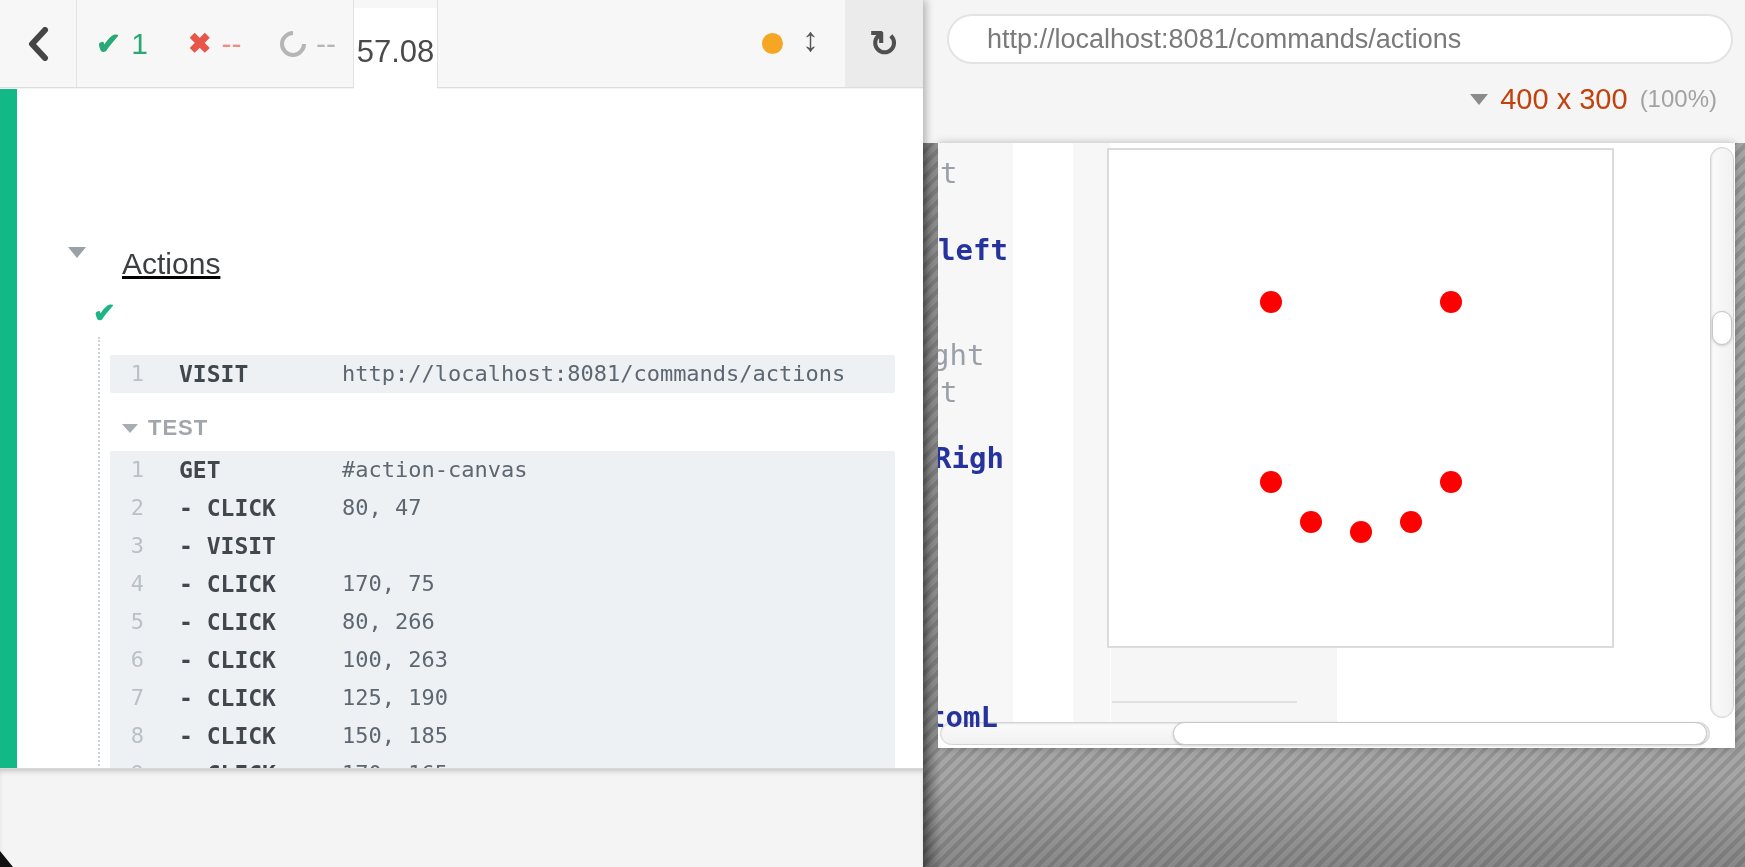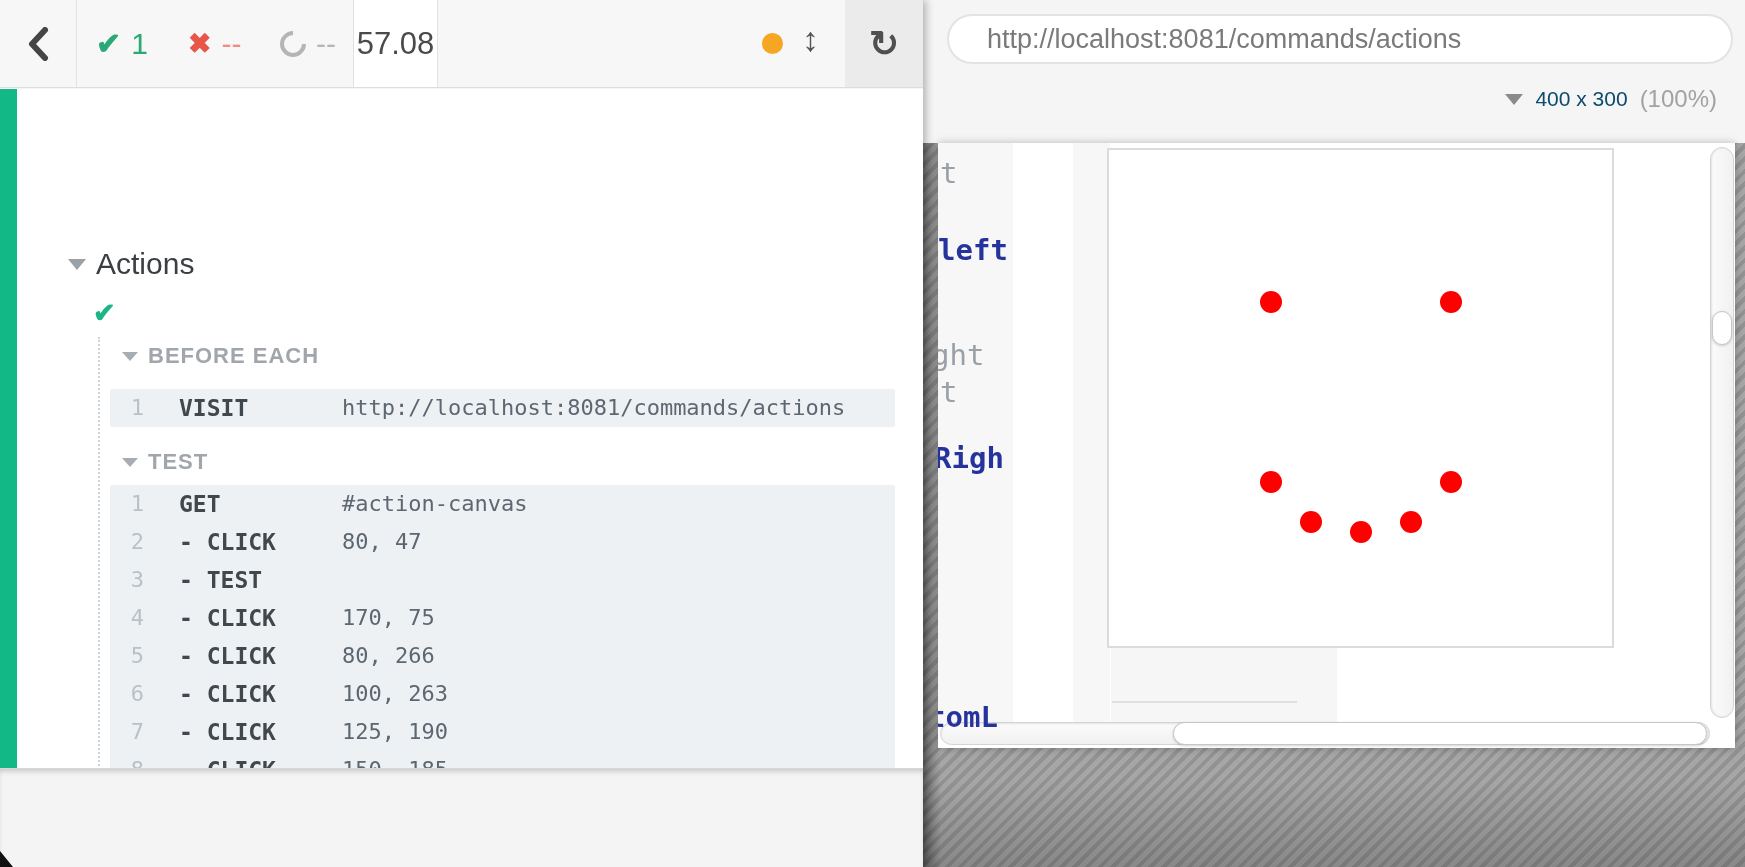--- a/index.html
+++ b/index.html
@@ -12,39 +12,39 @@
                 box-shadow:3px 0 8px rgba(0,0,0,.28); z-index:3; }
   #runner-header { left:0; top:0; width:923px; height:88px; background:#f7f7f7;
                    border-bottom:1px solid #ddd; }
   .hsep { top:0; width:1px; height:87px; background:#e2e2e2; }
   #back-btn { left:14px; top:22px; width:48px; height:44px; display:flex; align-items:center; justify-content:center; cursor:pointer; }
   .stat { top:0; height:87px; display:flex; align-items:center; gap:10px; }
   .stat-num { font-size:30px; }
   .check-glyph { font-size:30px; color:#2aa876; font-weight:bold; }
   .x-glyph { font-size:28px; color:#e8564a; font-weight:bold; }
   .ring { width:26px; height:26px; border:4px solid #b5b5b5; border-radius:50%; border-top-color:transparent; transform:rotate(45deg); }
-  #time-box { left:354px; top:0; width:83px; height:87px; background:#ffffff;
+  #time-box { left:354px; top:8px; width:83px; height:87px; background:#ffffff;
               display:flex; align-items:center; justify-content:center;
               font-size:31px; color:#4a4a4a; }
   #orange-dot { left:762px; top:33px; width:21px; height:21px; border-radius:50%; background:#f5a623; }
   #updown { left:802px; top:20px; font-size:34px; color:#555; font-weight:bold; }
   #refresh-box { left:845px; top:0; width:78px; height:87px; background:#ebebeb;
                  display:flex; align-items:center; justify-content:center; cursor:pointer; }
   #refresh-box span { font-size:36px; color:#4f4f4f; font-weight:bold; }
 
   #log-area { left:0; top:89px; width:923px; height:679px; background:#ffffff; }
   #green-bar { left:0; top:0; width:17px; height:679px; background:#12b886; }
 
   .tri-down { width:0; height:0; border-left:9px solid transparent; border-right:9px solid transparent;
               border-top:11px solid #9aa2a8; }
   .tri-down.small { border-left-width:8px; border-right-width:8px; border-top-width:9px; border-top-color:#a7adb3; }
 
   .suite-label { font-size:30px; color:#3c3f42; }
   #suite1-row { left:40px; top:101px; display:flex; align-items:center; gap:17px; cursor:pointer; }
-  #suite2-row { left:68px; top:158px; display:flex; align-items:center; gap:10px; cursor:pointer; }
+  #suite2-row { left:68px; top:158px; display:flex; gap:36px; cursor:pointer;text-decoration:underline; }
   #test-row   { left:93px; top:208px; display:flex; align-items:center; gap:13px; cursor:pointer; }
   #test-row .check-glyph { font-size:27px; color:#1db586; }
   #test-title { font-size:27px; color:#6e787f; }
 
   #hooks { left:98px; top:248px; width:800px; height:492px; border-left:2px dotted #ccd4d9; }
   .hook-header { display:flex; align-items:center; gap:10px; margin-left:22px; cursor:pointer; height:30px; }
   .hook-label { font-size:22px; font-weight:600; letter-spacing:1px; color:#a0a6ac; }
   .cmd-block { margin-left:10px; width:785px; background:#eef1f4; border-radius:2px; }
   .cmd-row { position:relative; height:38px; cursor:pointer; }
   .cmd-num { position:absolute; left:16px; top:0; width:18px; height:38px; line-height:38px; text-align:right;
@@ -65,21 +65,21 @@
 
   
   #right-panel { left:923px; top:0; width:822px; height:867px; }
   #browser-header { left:0; top:0; width:822px; height:143px; background:#f5f5f5; }
   #url-bar { left:24px; top:14px; width:786px; height:50px; background:#fff;
              border:2px solid #e3e3e3; border-radius:26px; display:flex; align-items:center;
              padding-left:38px; font-size:27px; color:#7a7a7a; }
   #size-row { right:28px; top:78px; height:42px; display:flex; align-items:center; gap:12px; cursor:pointer; }
   #size-caret { width:0; height:0; border-left:9px solid transparent; border-right:9px solid transparent;
                 border-top:11px solid #8a8a8a; }
-  #viewport-size { font-size:21px; color:#0c4a6e; }
+  #viewport-size { font-size:29px; color:#c2410c; }
   #viewport-zoom { font-size:24px; color:#a2a2a2; }
 
   #aut-region { left:0; top:143px; width:822px; height:724px;
     background:repeating-linear-gradient(135deg,#a6a6a6 0px,#a6a6a6 5px,#929292 5px,#929292 9px); }
   #aut-region::after { content:""; position:absolute; left:0; top:0; width:100%; height:100%;
     background:linear-gradient(180deg, rgba(0,0,0,0) 88%, rgba(0,0,0,.18) 100%); pointer-events:none; z-index:2; }
   #left-strip-shadow { left:0; top:0; width:18px; height:724px;
     background:linear-gradient(90deg, rgba(0,0,0,.35), rgba(0,0,0,0)); z-index:1; }
 
   #aut-frame { left:15px; top:0; width:797px; height:605px; background:#ffffff; overflow:hidden;
@@ -151,24 +151,20 @@
 
     <div class="abs" id="suite2-row">
       <span class="tri-down"></span>
       <span class="suite-label">Actions</span>
     </div>
     <div class="abs" id="test-row">
       <span class="check-glyph">✔</span>
     </div>
 
     <div class="abs" id="hooks">
-        <div class="hook-header" id="hook1-header">
-          <span class="tri-down small"></span>
-          <span class="hook-label">BEFORE EACH</span>
-        </div>
         <div class="cmd-block" id="visit-block">
           <div class="cmd-row">
             <span class="cmd-num">1</span>
             <span class="cmd-method">VISIT</span>
             <span class="cmd-msg">http://localhost:8081/commands/actions</span>
           </div>
         </div>
         <div class="hook-header" id="hook2-header">
           <span class="tri-down small"></span>
           <span class="hook-label">TEST</span>
@@ -179,21 +175,21 @@
             <span class="cmd-method">GET</span>
             <span class="cmd-msg">#action-canvas</span>
           </div>
           <div class="cmd-row">
             <span class="cmd-num">2</span>
             <span class="cmd-method">- CLICK</span>
             <span class="cmd-msg">80, 47</span>
           </div>
           <div class="cmd-row">
             <span class="cmd-num">3</span>
-            <span class="cmd-method">- TEST</span>
+            <span class="cmd-method">- VISIT</span>
             <span class="cmd-msg"></span>
           </div>
           <div class="cmd-row">
             <span class="cmd-num">4</span>
             <span class="cmd-method">- CLICK</span>
             <span class="cmd-msg">170, 75</span>
           </div>
           <div class="cmd-row">
             <span class="cmd-num">5</span>
             <span class="cmd-method">- CLICK</span>

